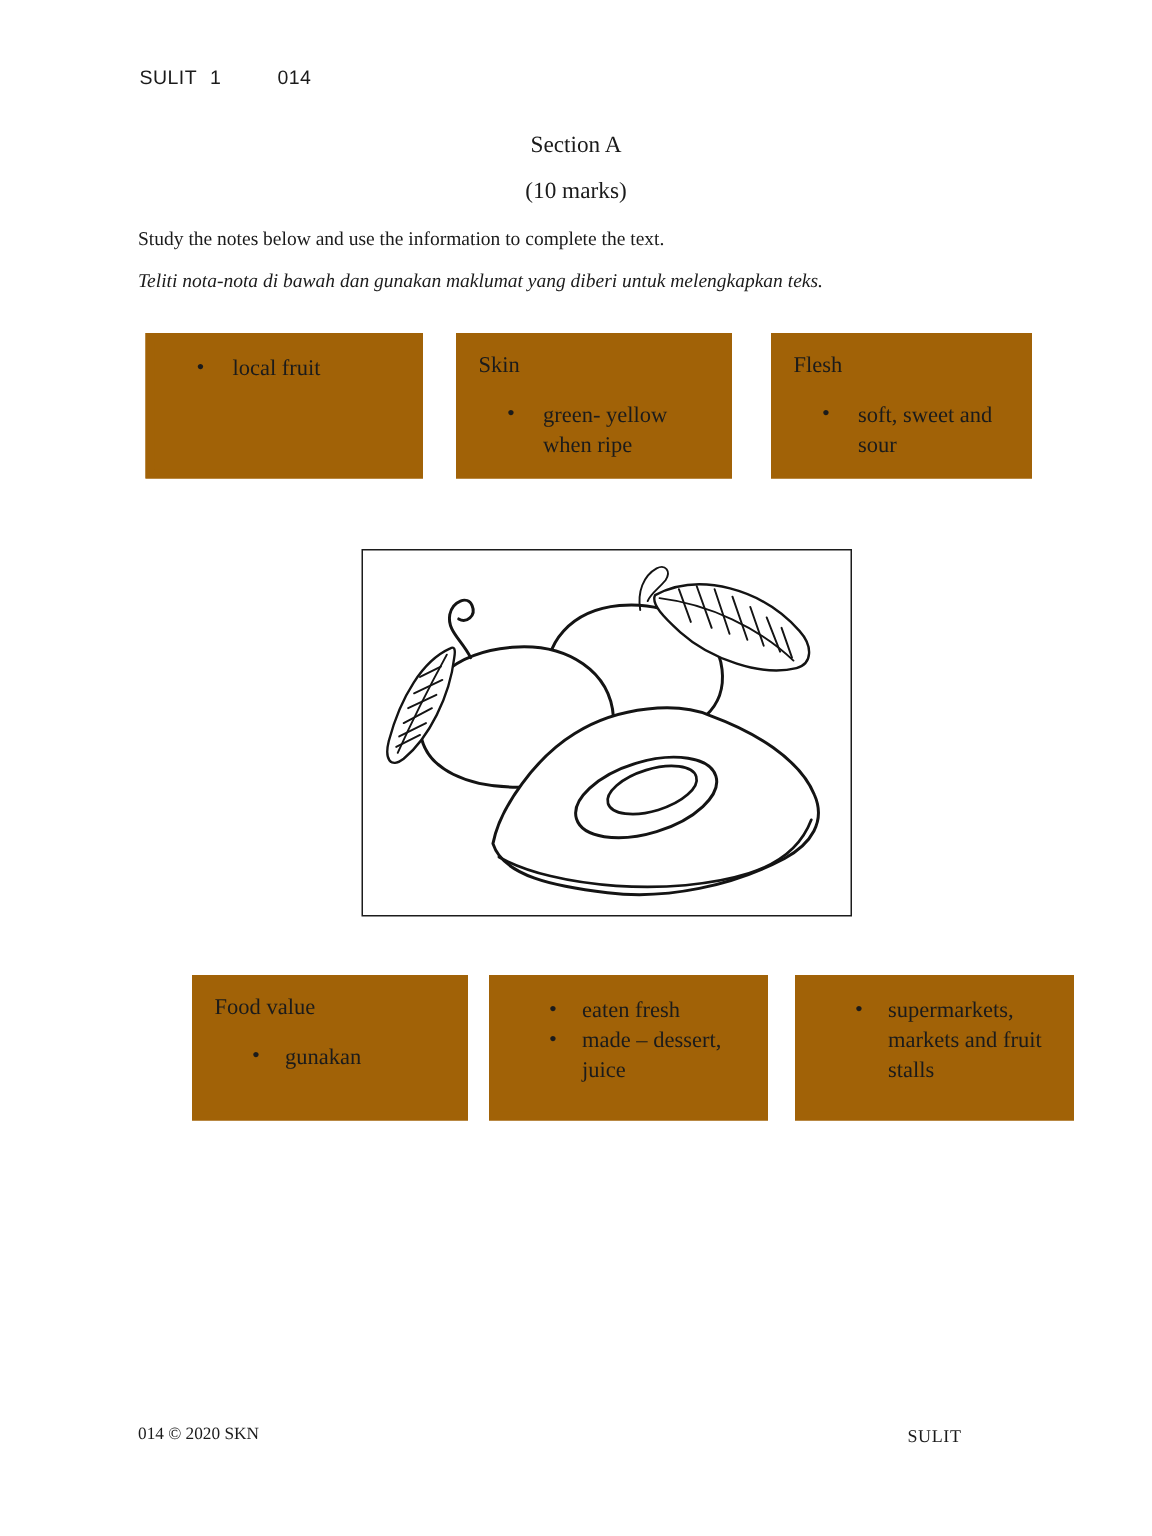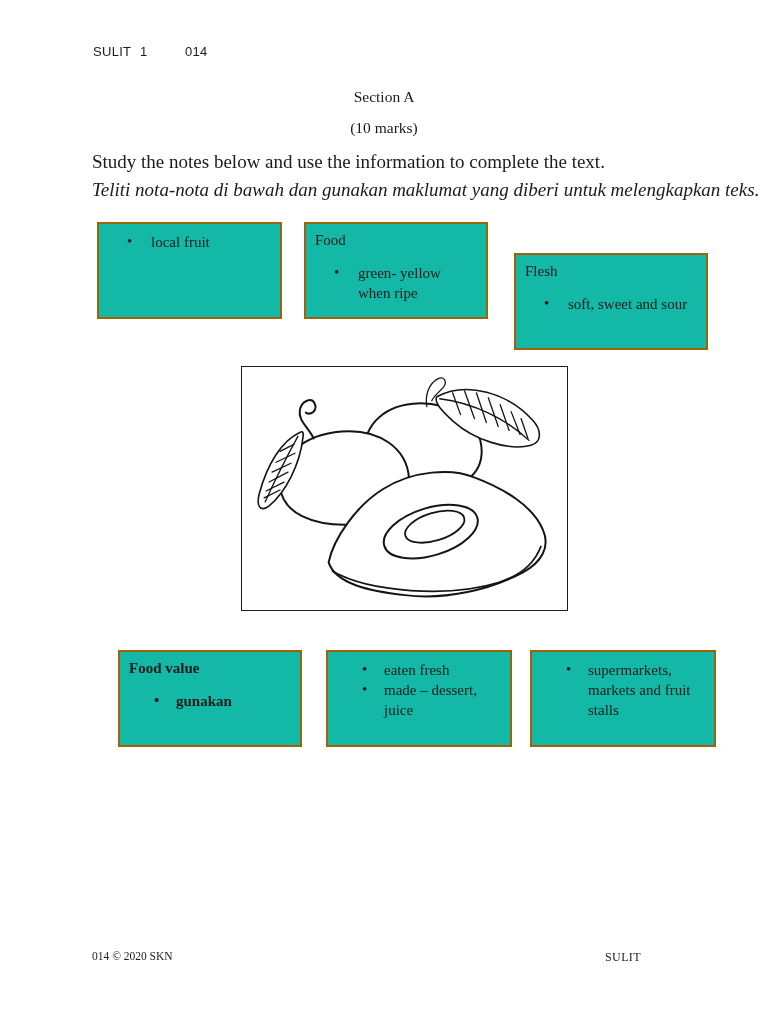--- a/index.html
+++ b/index.html
@@ -8,25 +8,25 @@
   .abs{position:absolute;}
 
   
   .hdr{top:44px;left:93px;height:16px;font-family:"Liberation Sans",sans-serif;
        font-size:13px;letter-spacing:.3px;}
   .hdr span{position:absolute;top:0;white-space:nowrap;}
   .hdr .h1{left:0;} .hdr .h2{left:47px;} .hdr .h3{left:92px;}
 
   
   .center-line{left:0;width:768px;text-align:center;font-size:15.5px;}
-  .instr{left:92px;font-size:19px;white-space:nowrap;text-align:center;}
+  .instr{left:92px;font-size:13px;white-space:nowrap;text-align:center;}
   .italic{font-style:italic;}
 
   
-  .note-box{border:2px solid #a16207;background:#14b8a6;box-sizing:border-box;
+  .note-box{border:6px solid #a16207;background:#a16207;box-sizing:border-box;
             font-size:15px;line-height:20px;padding:6px 8px 0 0;}
   .note-box .bx-heading{padding-left:9px;}
   .note-box ul{list-style:none;margin:0;padding:0;}
   .note-box li{position:relative;padding-left:52px;padding-right:6px;}
   .note-box li::before{content:"\2022";position:absolute;left:28px;top:-1px;
                        font-size:15px;}
   .row-bottom li{padding-left:56px;}
   .row-bottom li::before{left:34px;}
   ul.after-heading{margin-top:13px;}
   ul.no-heading{margin-top:2px;}
@@ -58,27 +58,27 @@
 <div class="abs instr" style="top:151px;">Study the notes below and use the information to complete the text.</div>
 <div class="abs instr italic" style="top:179px;">Teliti nota-nota di bawah dan gunakan maklumat yang diberi untuk melengkapkan teks.</div>
 
 <div class="abs note-box row-top" style="left:97px;top:222px;width:185px;height:97px;">
   <ul class="no-heading">
     <li>local fruit</li>
   </ul>
 </div>
 
 <div class="abs note-box row-top" style="left:304px;top:222px;width:184px;height:97px;">
-  <div class="bx-heading">Food</div>
+  <div class="bx-heading">Skin</div>
   <ul class="after-heading">
     <li>green- yellow when ripe</li>
   </ul>
 </div>
 
-<div class="abs note-box row-top" style="left:514px;top:222px;width:194px;height:97px;margin-top:31px;">
+<div class="abs note-box row-top" style="left:514px;top:222px;width:174px;height:97px;">
   <div class="bx-heading">Flesh</div>
   <ul class="after-heading">
     <li>soft, sweet and sour</li>
   </ul>
 </div>
 
 <div class="abs figure-box">
   <svg viewBox="0 0 327 245" xmlns="http://www.w3.org/2000/svg" role="img" aria-label="line drawing of two whole mangoes with leaves and a halved mango showing the seed">
 
     <path class="ln-fill" d="M124,90 C120,62 140,40 172,37 C206,34 238,52 241,80 C244,106 224,122 196,124 C164,127 128,116 124,90 Z"></path>
@@ -95,21 +95,21 @@
     <path class="ln-thin" d="M56,70 C44,92 32,116 23,136"></path>
     <path class="ln-thin" d="M52,78 L38,85 M53,87 L34,96 M49,97 L30,106 M46,106 L27,116 M42,116 L24,125 M38,124 L22,132"></path>
 
     <path class="ln-fill" d="M87,197 C92,172 116,139 142,123 C172,104 212,102 233,111 C263,122 293,140 303,164 C311,182 301,197 283,207 C249,225 204,235 164,230 C129,226 94,219 87,197 Z"></path>
     <path class="ln-thin" style="stroke-width:1.8" d="M91,206 C128,227 208,233 259,217 C281,210 295,197 301,181"></path>
     <ellipse class="ln" cx="190" cy="166" rx="49" ry="24" transform="rotate(-17 190 166)"></ellipse>
     <ellipse class="ln-thin" style="stroke-width:1.8" cx="194" cy="161" rx="31" ry="14" transform="rotate(-17 194 161)"></ellipse>
   </svg>
 </div>
 
-<div class="abs note-box row-bottom" style="left:118px;top:650px;width:184px;height:97px;font-weight:bold;">
+<div class="abs note-box row-bottom" style="left:128px;top:650px;width:184px;height:97px;">
   <div class="bx-heading">Food value</div>
   <ul class="after-heading">
     <li>gunakan</li>
   </ul>
 </div>
 
 <div class="abs note-box row-bottom" style="left:326px;top:650px;width:186px;height:97px;">
   <ul class="no-heading">
     <li>eaten fresh</li>
     <li>made – dessert, juice</li>

